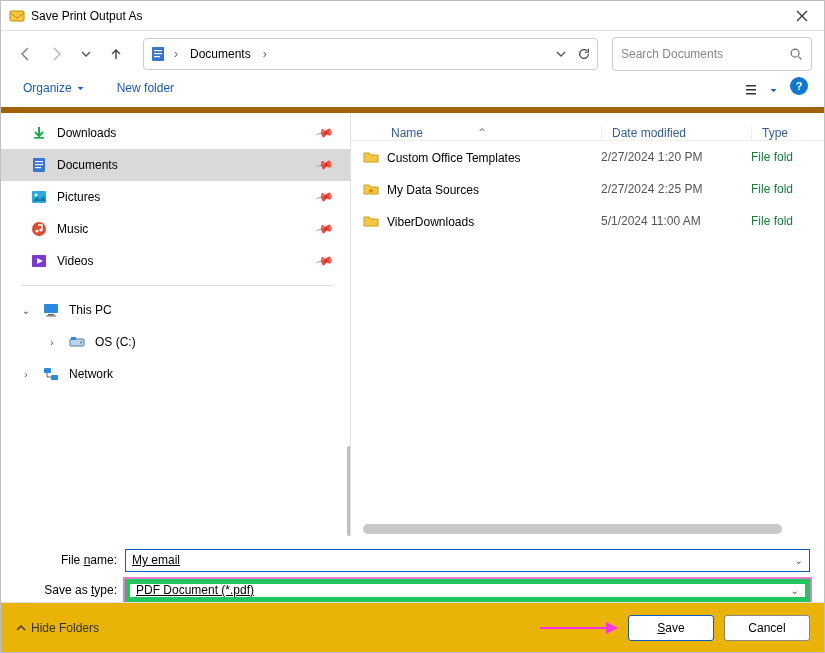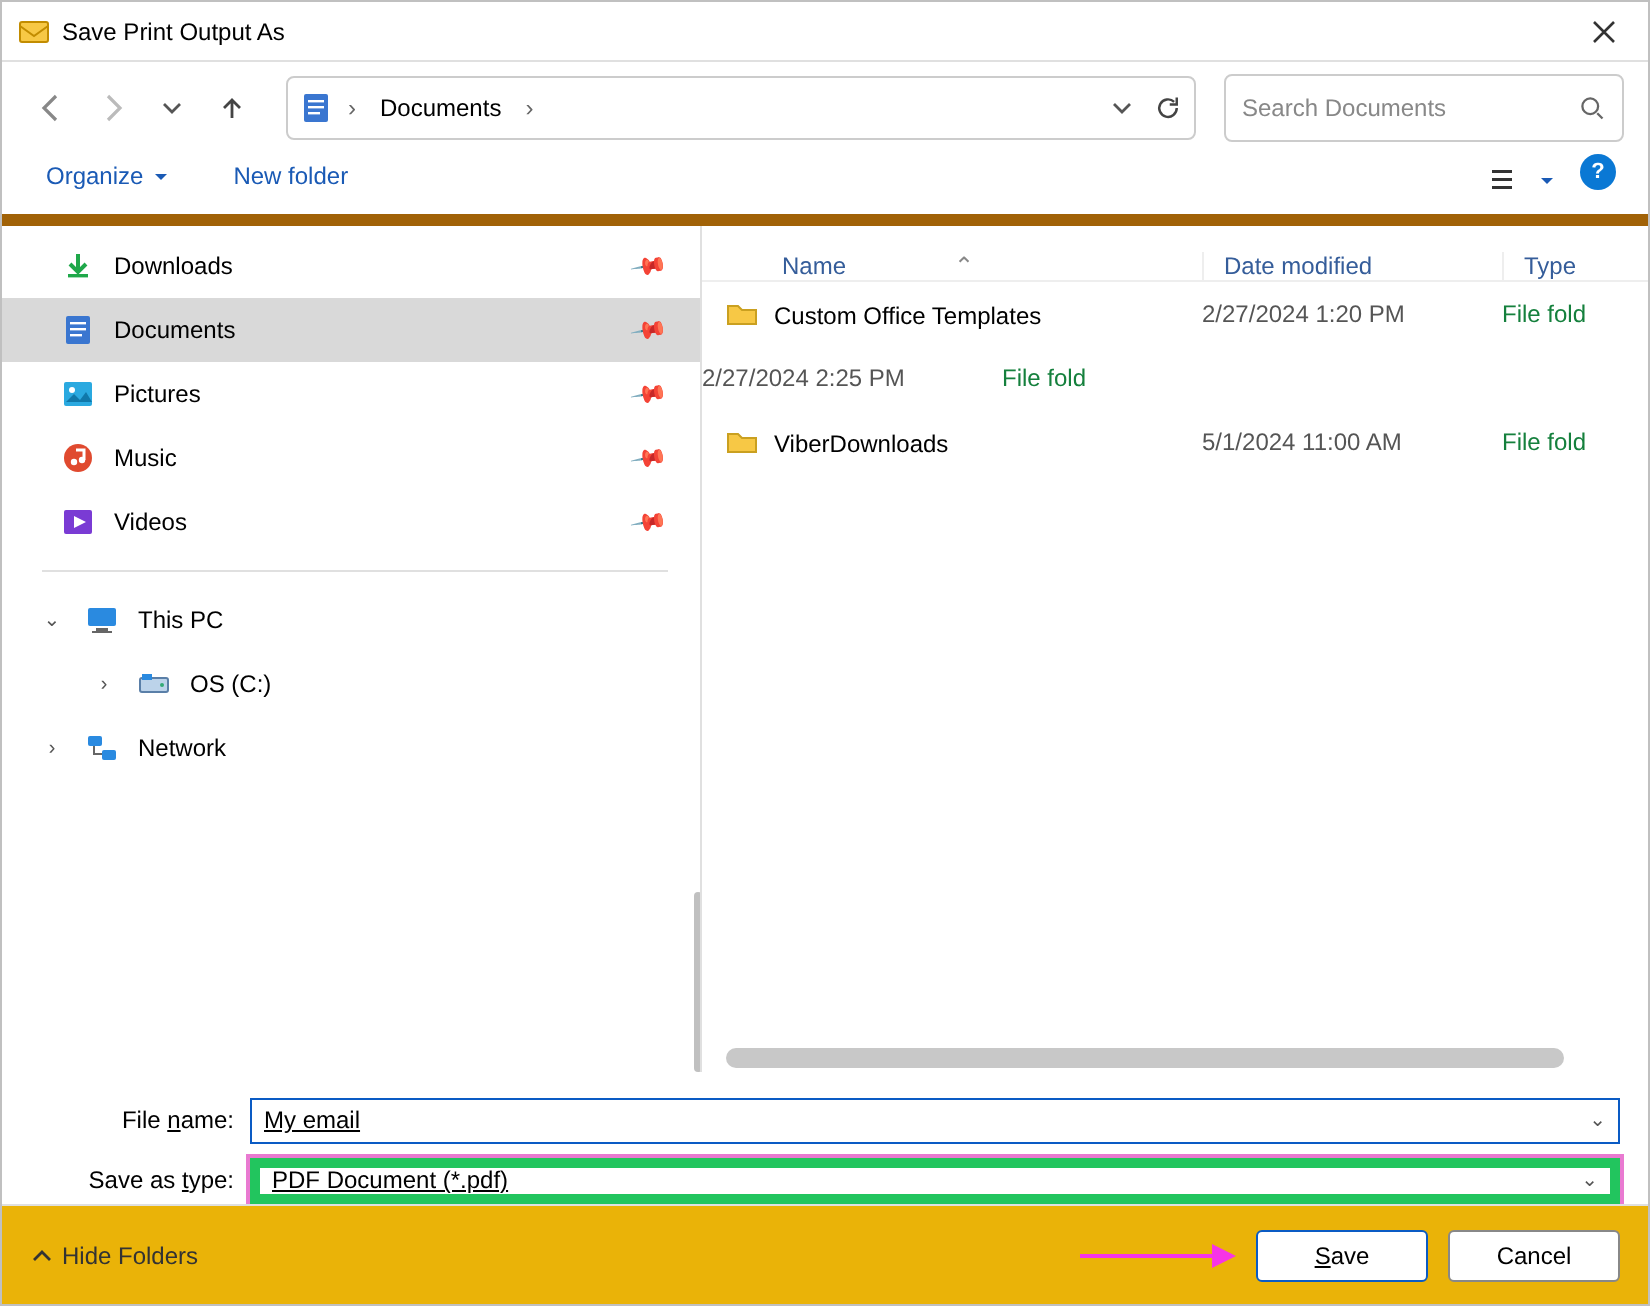--- a/index.html
+++ b/index.html
@@ -296,20 +296,29 @@
               <svg viewBox="0 0 16 16">
                 <path d="M1 4 L6 4 L8 6 L15 6 L15 13 L1 13 Z" fill="#f7c845" stroke="#caa020"></path>
               </svg>
             </span>
           <span>Custom Office Templates</span>
         </div>
         <div class="cell-date">2/27/2024 1:20 PM</div>
         <div class="cell-type">File fold</div>
       </div>
       <div class="filerow">
+        <div class="cell-name">
+          <span class="folder-svg">
+              <svg viewBox="0 0 16 16">
+                <path d="M1 4 L6 4 L8 6 L15 6 L15 13 L1 13 Z" fill="#f7c845" stroke="#caa020"></path>
+                <path d="M8 7 L9 9 L11 9 L9.5 10.3 L10 12 L8 11 L6 12 L6.5 10.3 L5 9 L7 9 Z" fill="#e08a00"></path>
+              </svg>
+            </span>
+          <span>My Data Sources</span>
+        </div>
         <div class="cell-date">2/27/2024 2:25 PM</div>
         <div class="cell-type">File fold</div>
       </div>
       <div class="filerow">
         <div class="cell-name">
           <span class="folder-svg">
               <svg viewBox="0 0 16 16">
                 <path d="M1 4 L6 4 L8 6 L15 6 L15 13 L1 13 Z" fill="#f7c845" stroke="#caa020"></path>
               </svg>
             </span>

